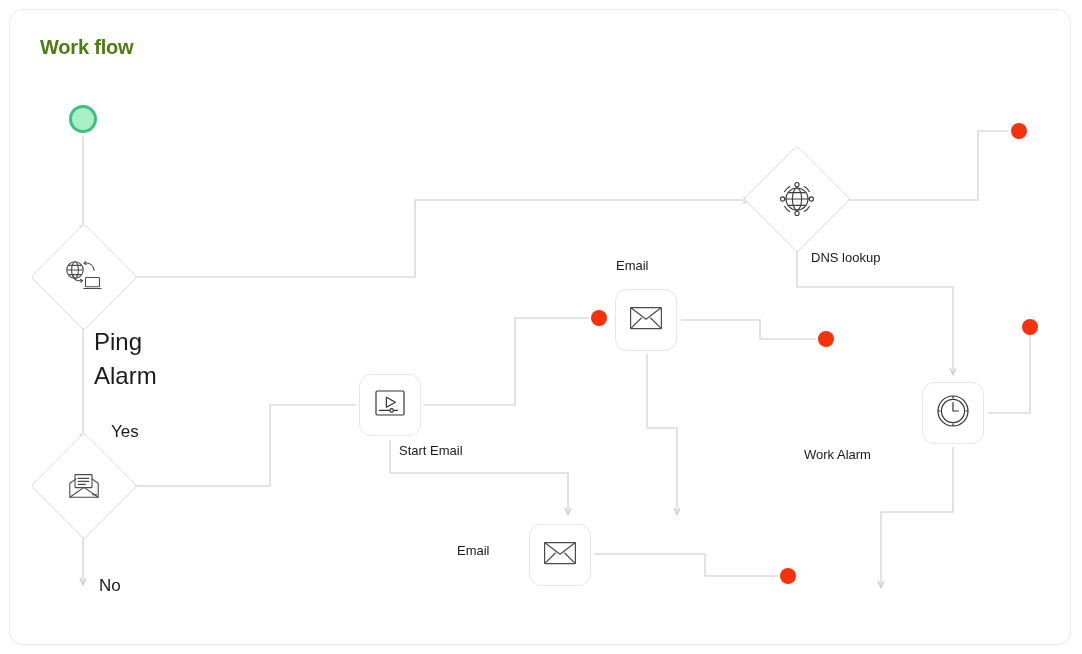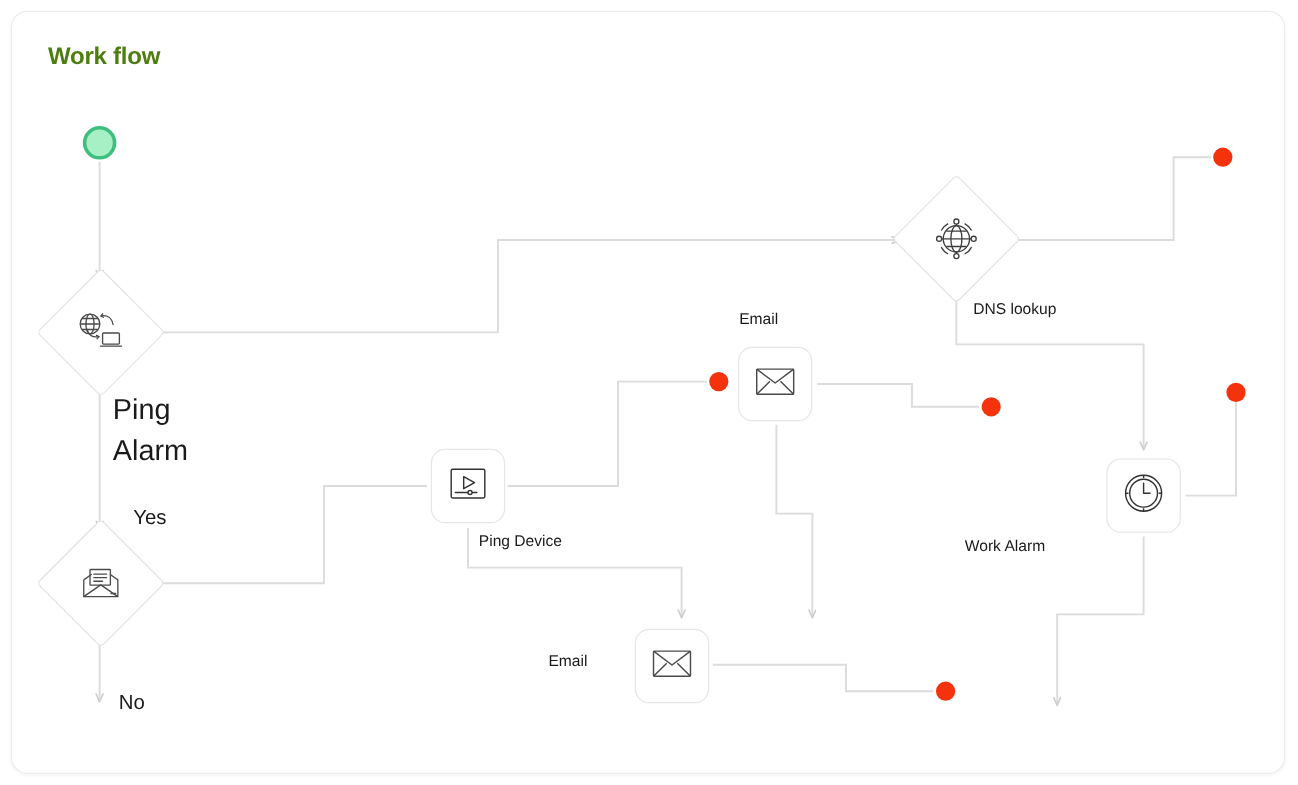--- a/index.html
+++ b/index.html
@@ -194,21 +194,21 @@
   <div class="rsquare" style="left:359px; top:374px;">
     <span>
       <svg width="32" height="28" viewBox="0 0 32 28" xmlns="http://www.w3.org/2000/svg" fill="none" stroke="#333333" stroke-width="1.2">
         <rect x="2" y="2" width="28" height="24" rx="1.2"></rect>
         <path d="M12.4,8.2 L21.4,13.2 L12.4,18.2 Z" stroke-linejoin="round"></path>
         <path d="M5.4,21.4 L15.6,21.4 M19.8,21.4 L23.4,21.4" stroke-linecap="round"></path>
         <circle cx="17.7" cy="21.4" r="1.7"></circle>
       </svg>
     </span>
   </div>
-  <div class="label label-md" style="left:399px; top:443px;">Ping Device</div>
+  <div class="label label-md" style="left:399px; top:443px;">Start Email</div>
 
   <div class="rsquare" style="left:615px; top:289px;">
     <span>
       <svg width="34" height="26" viewBox="0 0 34 26" xmlns="http://www.w3.org/2000/svg" fill="none" stroke="#4a4a4a" stroke-width="1.2" stroke-linejoin="round">
         <rect x="1.6" y="2.6" width="30.8" height="21" rx="0.8"></rect>
         <path d="M1.6,2.6 L17,14.2 L32.4,2.6"></path>
         <path d="M1.6,23.6 L12.6,12.8 M32.4,23.6 L21.4,12.8"></path>
       </svg>
     </span>
   </div>

